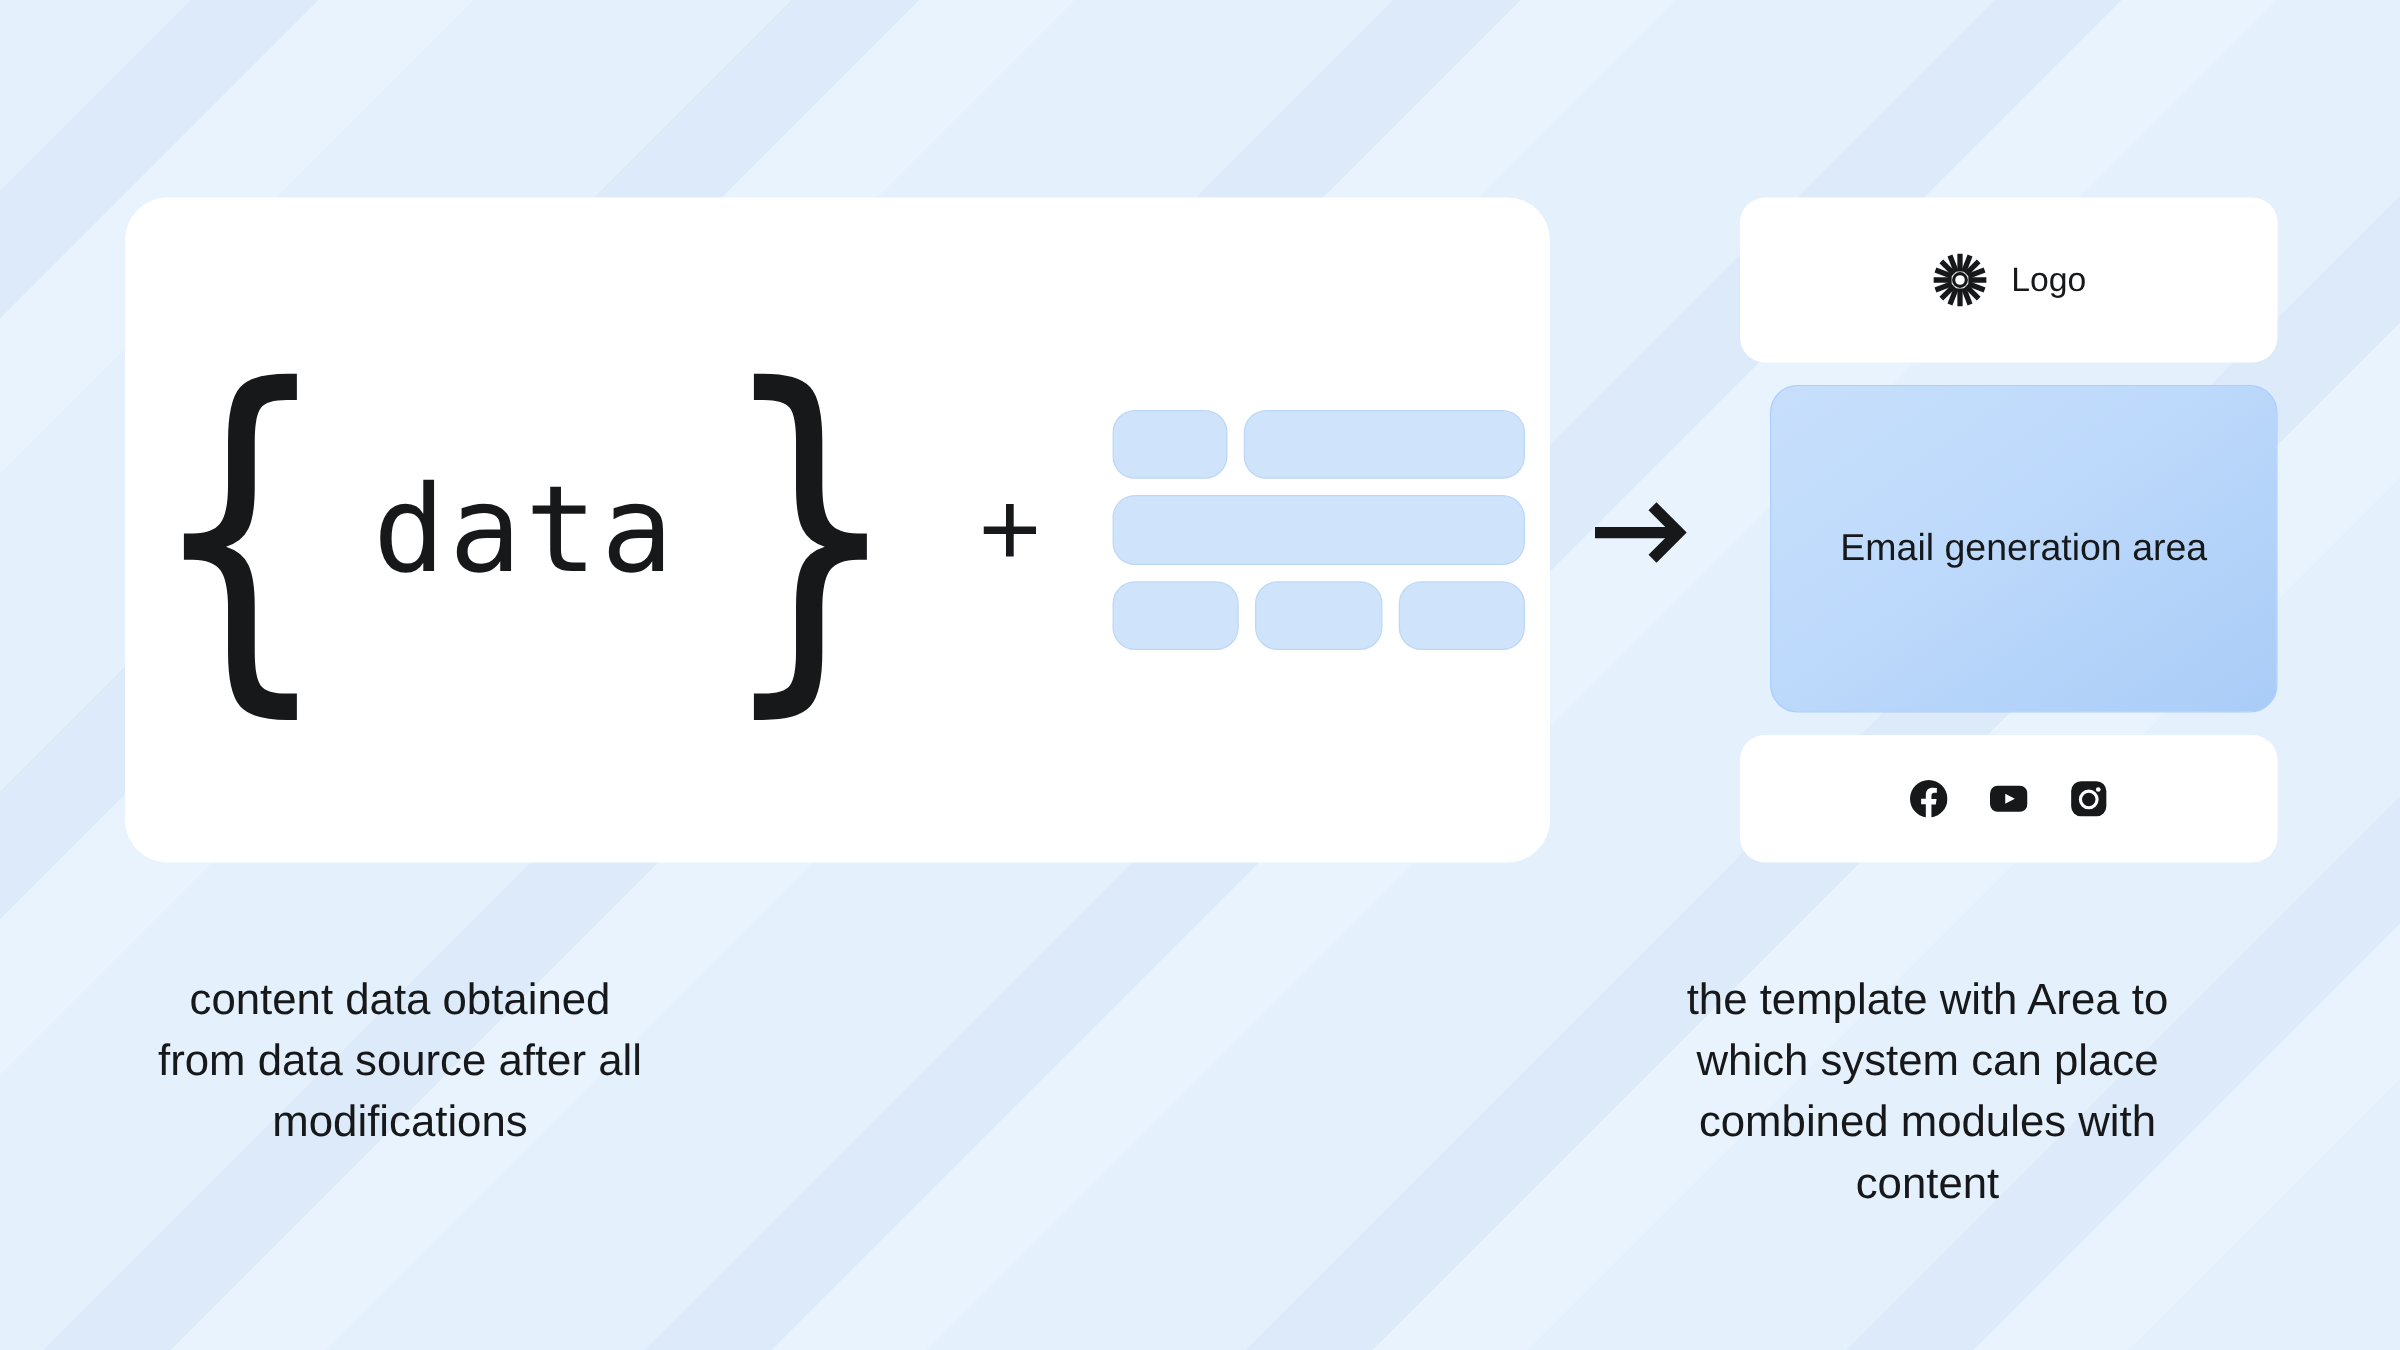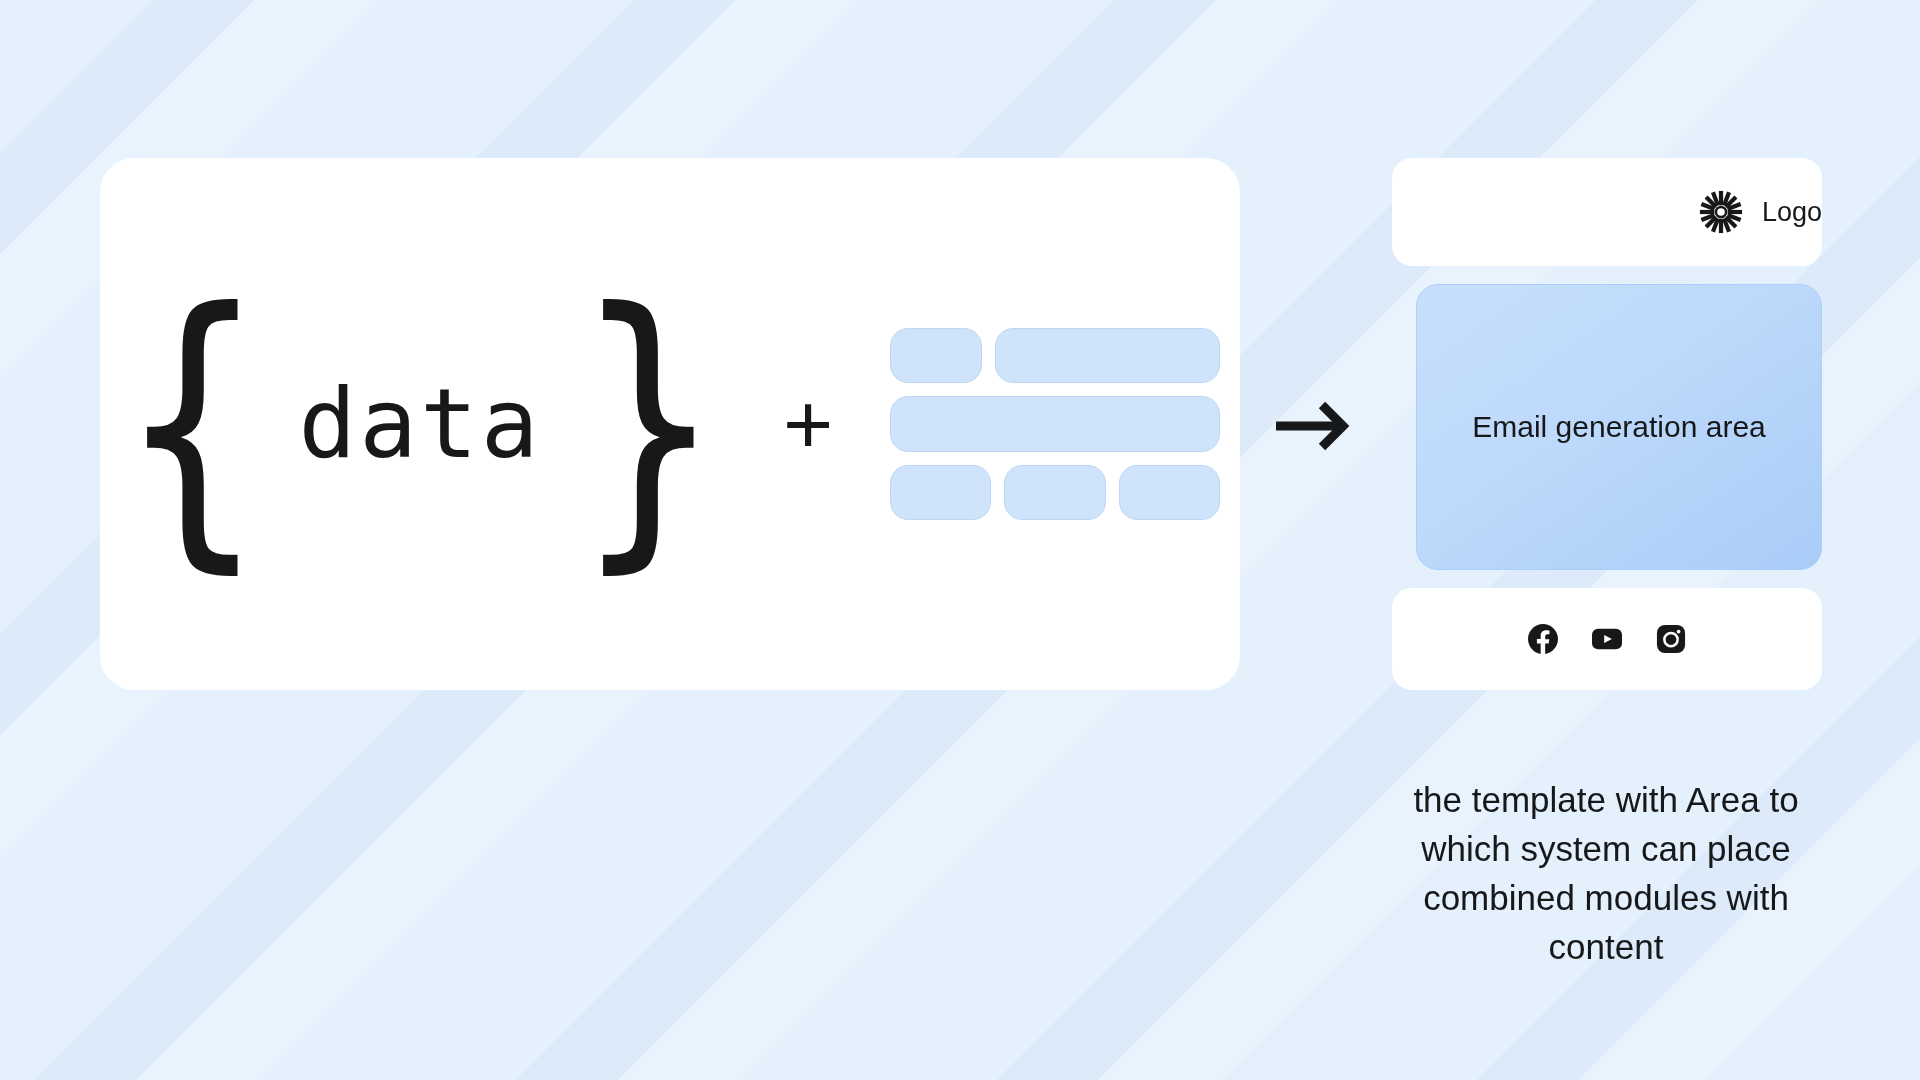--- a/index.html
+++ b/index.html
@@ -122,21 +122,21 @@
     flex-direction:column;
     gap:18px;
   }
   .panel-band {
     background:#ffffff;
     border-radius:20px;
     display:flex;
     align-items:center;
     justify-content:center;
   }
-  #logo-band   { height:108px; gap:18px;justify-content:flex-end; }
+  #logo-band   { height:132px; gap:18px; }
   #social-band { height:102px; gap:34px; }
 
   #logo-label {
     font-size:27px;
     color:#17181a;
     font-weight:400;
   }
 
   #generation-area {
     flex:1;
@@ -160,21 +160,21 @@
   .caption {
     position:absolute;
     text-align:center;
     font-size:35px;
     line-height:1.4;
     color:#17181a;
     font-weight:400;
   }
   #caption-data     { left:120px;  top:775px; width:400px; }
   #caption-modules  { left:790px;  top:775px; width:330px; }
-  #caption-template { left:1380px; top:775px; width:452px; }
+  #caption-template { left:1316px; top:775px; width:452px; }
 </style>
 </head>
 <body>
 
 <div id="canvas">
 
   <div id="source-card">
 
     <div id="data-expression">
       <span class="brace">{</span>
@@ -256,15 +256,16 @@
       <span class="social-icon">
         <svg width="30" height="30" viewBox="0 0 32 32" aria-hidden="true">
           <rect x="1" y="1" width="30" height="30" rx="8.5" fill="#17181a"></rect>
           <circle cx="16" cy="16.6" r="7.1" fill="none" stroke="#ffffff" stroke-width="2.7"></circle>
           <circle cx="24.1" cy="8.1" r="2.0" fill="#ffffff"></circle>
         </svg>
       </span>
     </div>
   </div>
 
+  <div id="caption-data" class="caption">content data obtained from data source after all modifications</div>
   <div id="caption-template" class="caption">the template with Area to which system can place combined modules with content</div>
 
 </div>
 
 </body></html>

